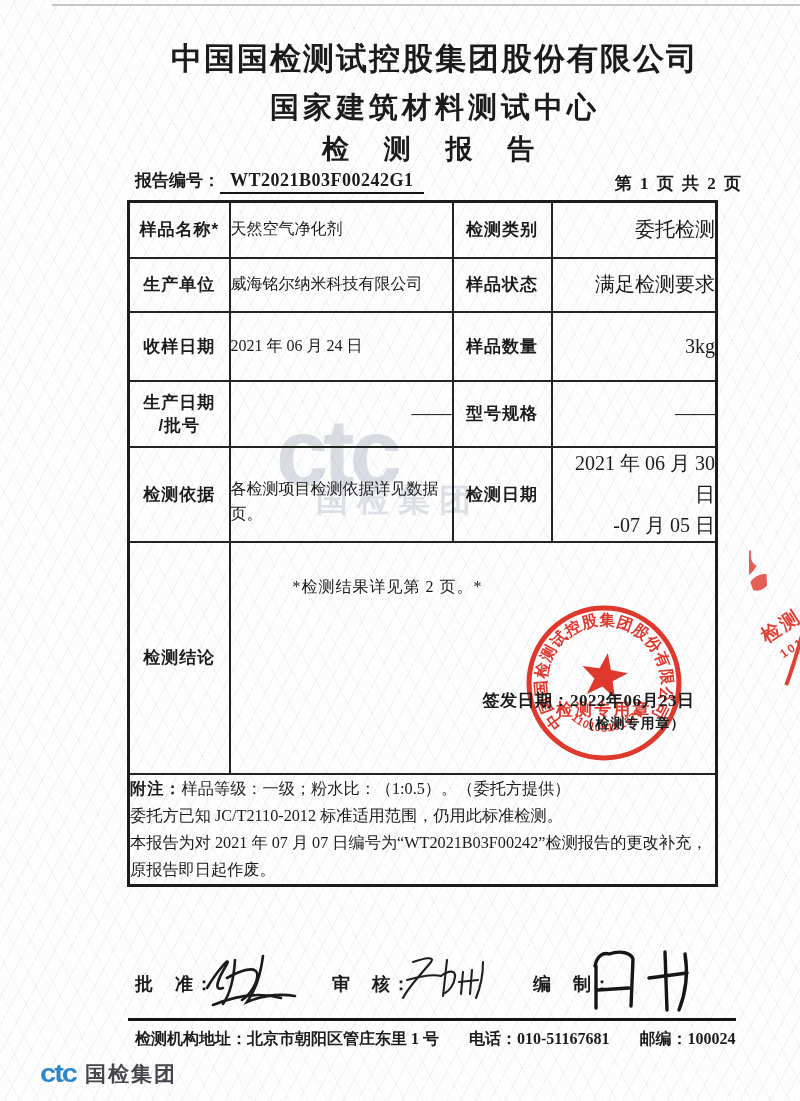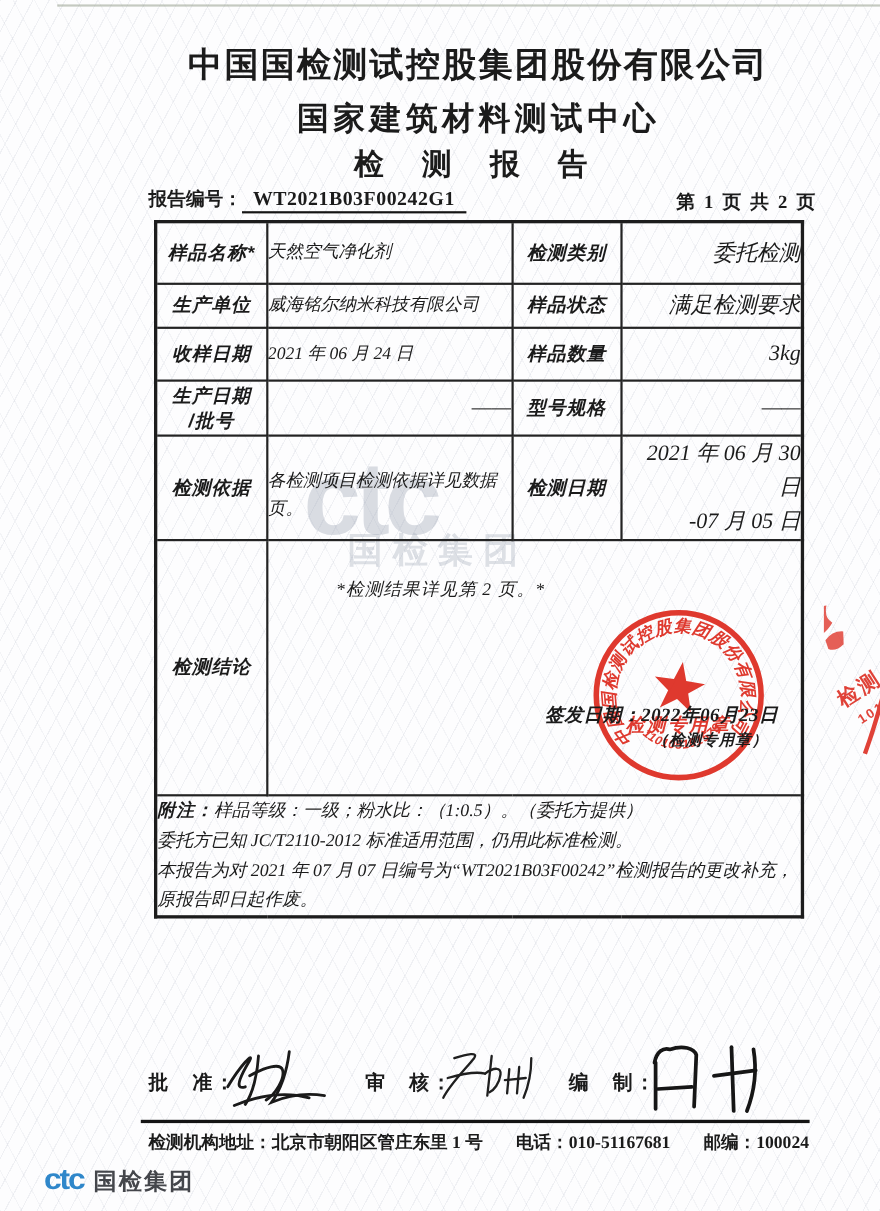--- a/index.html
+++ b/index.html
@@ -19,22 +19,22 @@
 
   .repline{position:absolute;top:169px;left:135px;z-index:2;font-weight:bold;font-size:17px;}
   .repno{font-size:18px;letter-spacing:.5px;border-bottom:2px solid #151515;padding:0 10px 2px 10px;}
   .pageind{position:absolute;top:172px;right:57px;z-index:2;font-weight:bold;font-size:17px;letter-spacing:2px;}
 
   .wm{position:absolute;left:276px;top:406px;z-index:1;line-height:1;pointer-events:none;
       font-family:"Liberation Sans","DejaVu Sans",sans-serif;}
   .wm-ctc{font-size:94px;font-weight:800;letter-spacing:-5px;color:rgba(158,166,182,.38);}
   .wm-name{font-size:32px;font-weight:700;letter-spacing:9px;color:rgba(158,166,182,.34);margin:-16px 0 0 40px;}
 
-  table.rep{position:absolute;left:140px;top:200px;width:588px;z-index:2;
-      border-collapse:collapse;table-layout:fixed;background:transparent;font-style:italic;}
+  table.rep{position:absolute;left:127px;top:200px;width:588px;z-index:2;
+      border-collapse:collapse;table-layout:fixed;background:transparent;}
   table.rep td{border:2px solid #232323;padding:0;overflow:hidden;}
   table.rep{border:3px solid #1d1d1d;}
   td.lab{font-family:"Liberation Sans","DejaVu Sans",sans-serif;font-weight:700;
          font-size:17px;text-align:center;letter-spacing:1px;}
   td.val{font-size:16px;padding-left:12px;}
   td.valc{font-size:20px;text-align:right;}
   .small-lh{line-height:1.55;}
   .r8cell{position:relative;}
   .result-note{position:absolute;left:62px;top:34px;font-size:16px;letter-spacing:1px;z-index:6;}
   .issue{position:absolute;left:252px;top:146px;font-size:17px;font-weight:bold;z-index:7;letter-spacing:.5px;}
@@ -87,33 +87,33 @@
       <col style="width:99px">
       <col style="width:165px">
     </colgroup>
   <tbody>
       <tr style="height:56px">
     <td class="lab">样品名称*</td>
     <td class="val">天然空气净化剂</td>
     <td class="lab">检测类别</td>
     <td class="valc">委托检测</td>
   </tr>
-  <tr style="height:40px">
+  <tr style="height:54px">
     <td class="lab">生产单位</td>
     <td class="val">威海铭尔纳米科技有限公司</td>
     <td class="lab">样品状态</td>
     <td class="valc">满足检测要求</td>
   </tr>
-  <tr style="height:48px">
+  <tr style="height:69px">
     <td class="lab">收样日期</td>
     <td class="val">2021 年 06 月 24 日</td>
     <td class="lab">样品数量</td>
     <td class="valc">3kg</td>
   </tr>
-  <tr style="height:50px">
+  <tr style="height:66px">
     <td class="lab">
       <div>生产日期</div>
       <div>/批号</div>
     </td>
     <td class="valc">——</td>
     <td class="lab">型号规格</td>
     <td class="valc">——</td>
   </tr>
   <tr style="height:53px">
     <td class="lab">检测依据</td>
@@ -188,21 +188,21 @@
       <path d="M16,8 C28,4 38,2 34,8 C26,18 12,32 6,44"></path>
       <path d="M10,26 C24,22 36,20 44,22"></path>
       <path d="M50,6 L46,42"></path>
       <path d="M44,22 C52,16 59,16 58,23 C57,31 52,37 48,39"></path>
       <path d="M66,18 L64,40"></path>
       <path d="M75,16 L73,40"></path>
       <path d="M62,28 L81,26"></path>
       <path d="M86,8 C86,20 84,32 79,44"></path>
     </g>
   </svg>
-  <span class="siglab" style="left:382px;">编　制：</span>
+  <span class="siglab" style="left:398px;">编　制：</span>
   <svg class="sig" style="left:450px;top:-4px;" width="122" height="70" viewBox="0 0 122 70">
     <g fill="none" stroke="#161616" stroke-width="3.4" stroke-linecap="round">
       <path d="M10,20 C12,10 18,6 24,8 C36,4 46,7 48,13 L46,60"></path>
       <path d="M11,20 L11,62"></path>
       <path d="M13,44 L44,42"></path>
       <path d="M80,6 L82,64"></path>
       <path d="M64,32 L102,27"></path>
       <path d="M100,8 C103,26 101,46 94,64"></path>
     </g>
   </svg>

